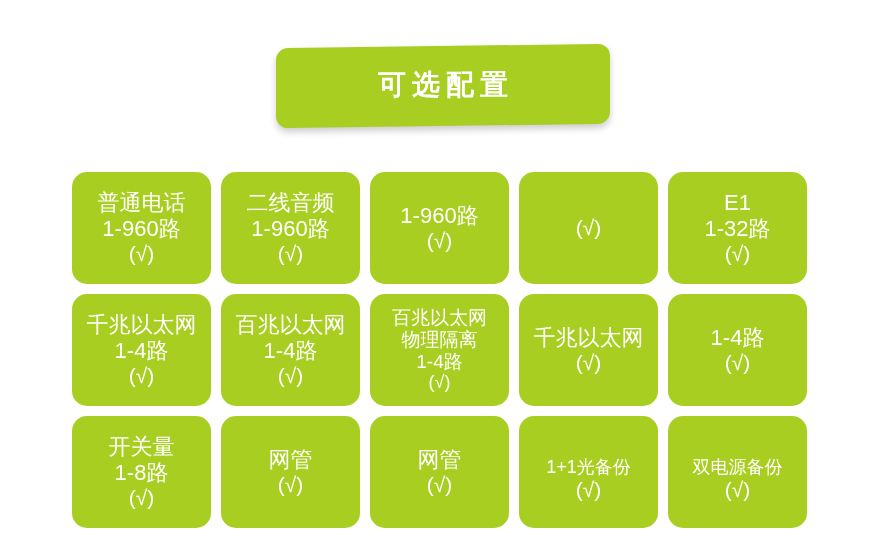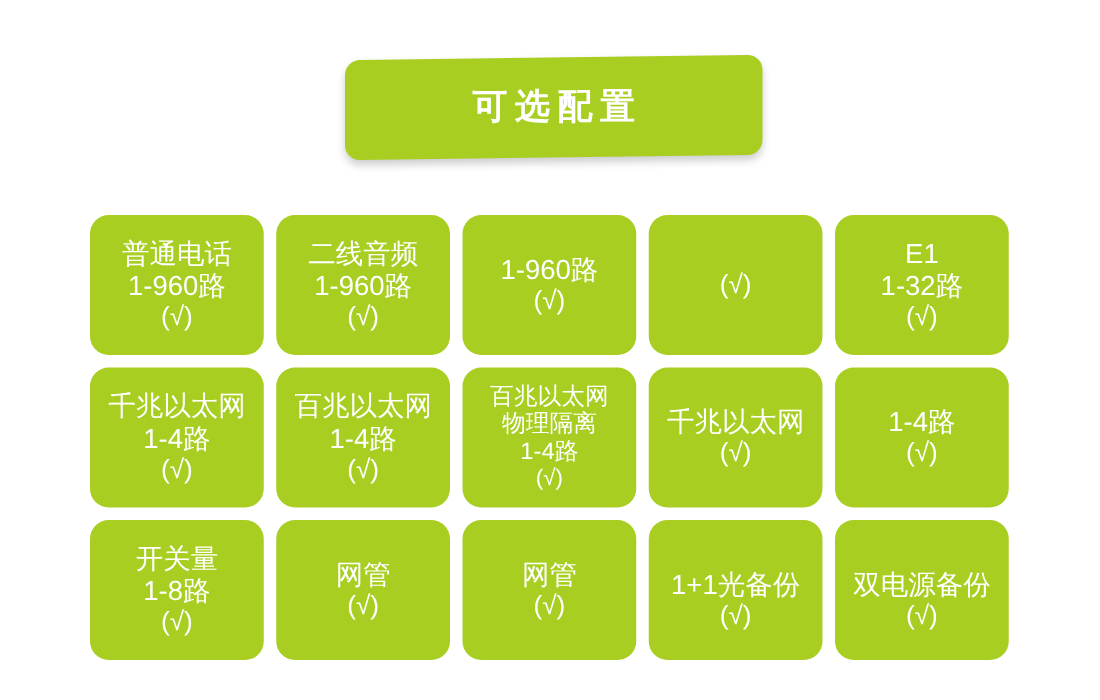--- a/index.html
+++ b/index.html
@@ -73,21 +73,21 @@
     overflow: hidden;
   }
   .tile .ln {
     display: block;
     white-space: nowrap;
   }
   
   .tile.lines-3 .ln { font-size: 22px; }
   .tile.lines-3 .ln.check { font-size: 21px; }
   
-  .tile.lines-2 .ln { font-size: 22px; }
+  .tile.lines-2 .ln { font-size: 18px; }
   .tile.lines-2 .ln.check { font-size: 21px; }
   .tile.lines-2 { justify-content: center; padding-top: 18px; }
   
   .tile.lines-4 .ln { font-size: 19px; }
   .tile.lines-4 .ln.check { font-size: 18px; }
   .tile.lines-4 { line-height: 1.14; }
 </style>
 </head>
 <body>
 

